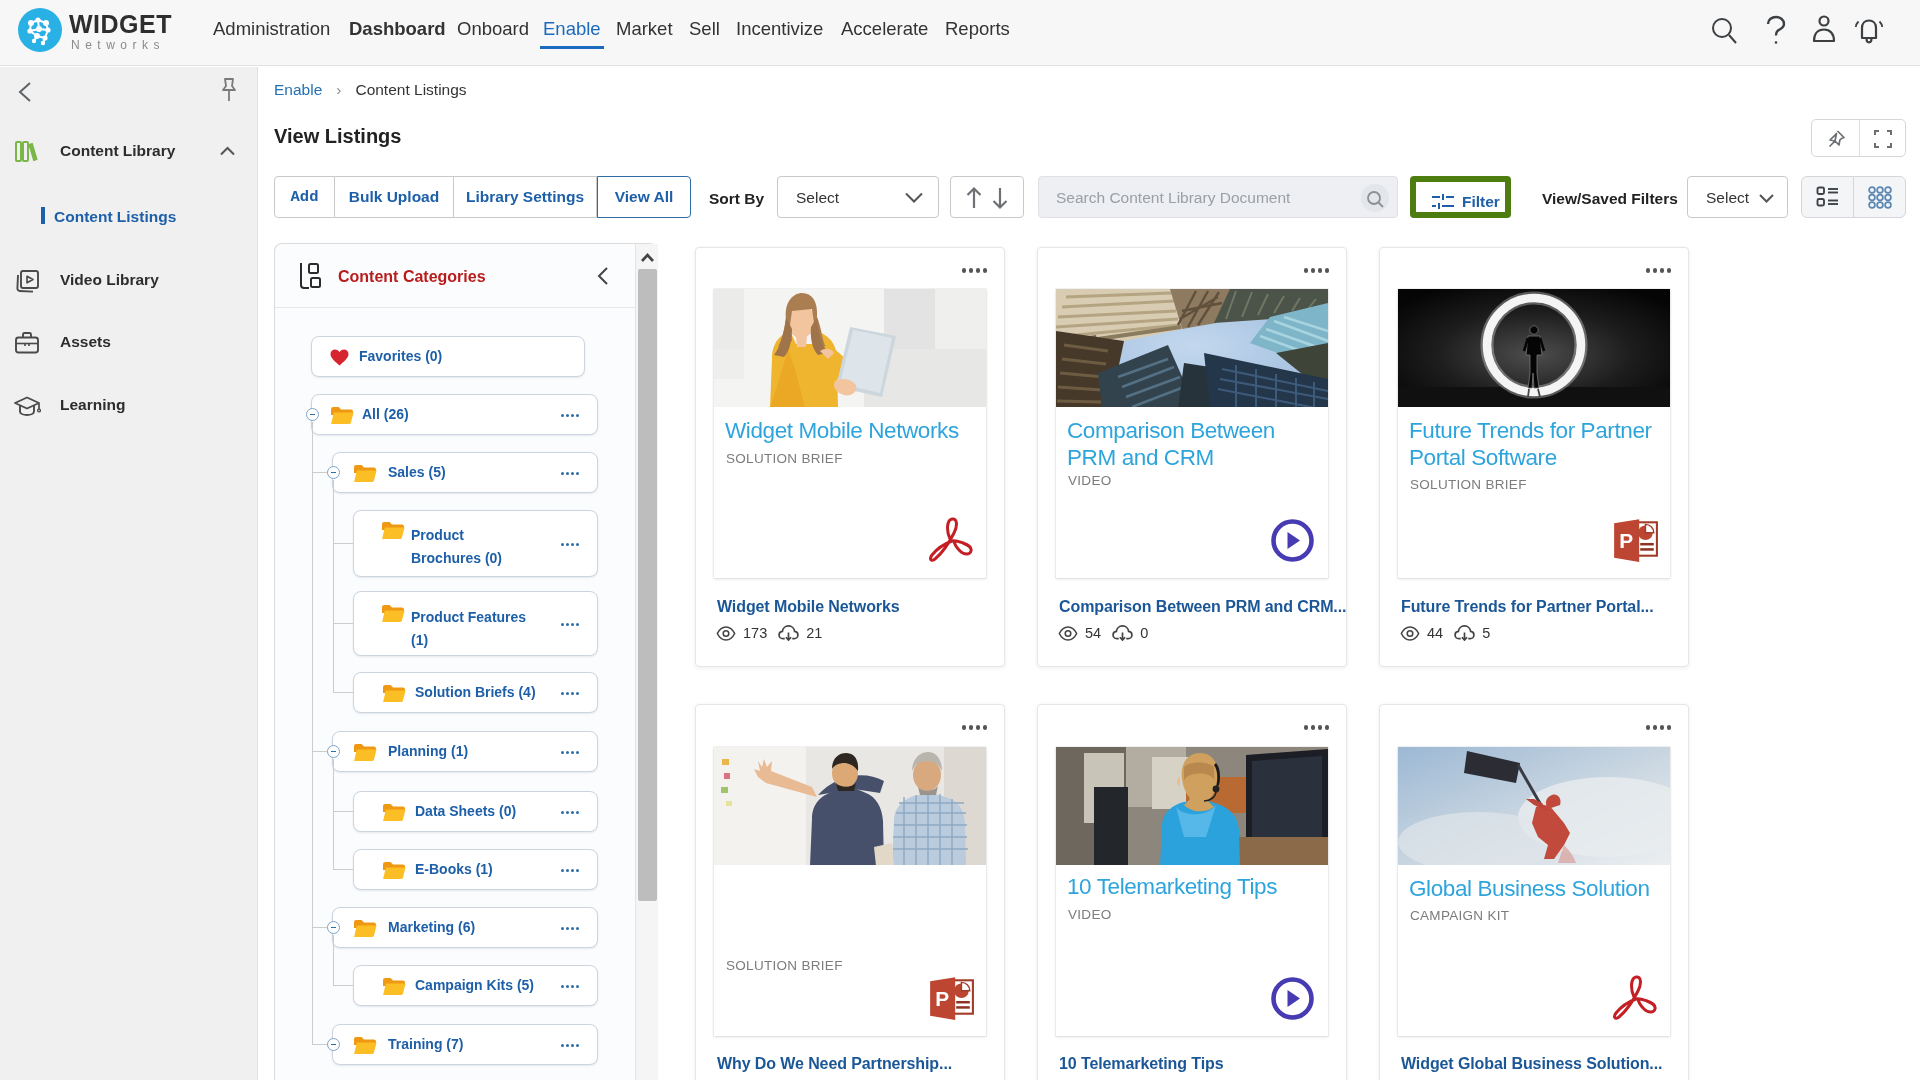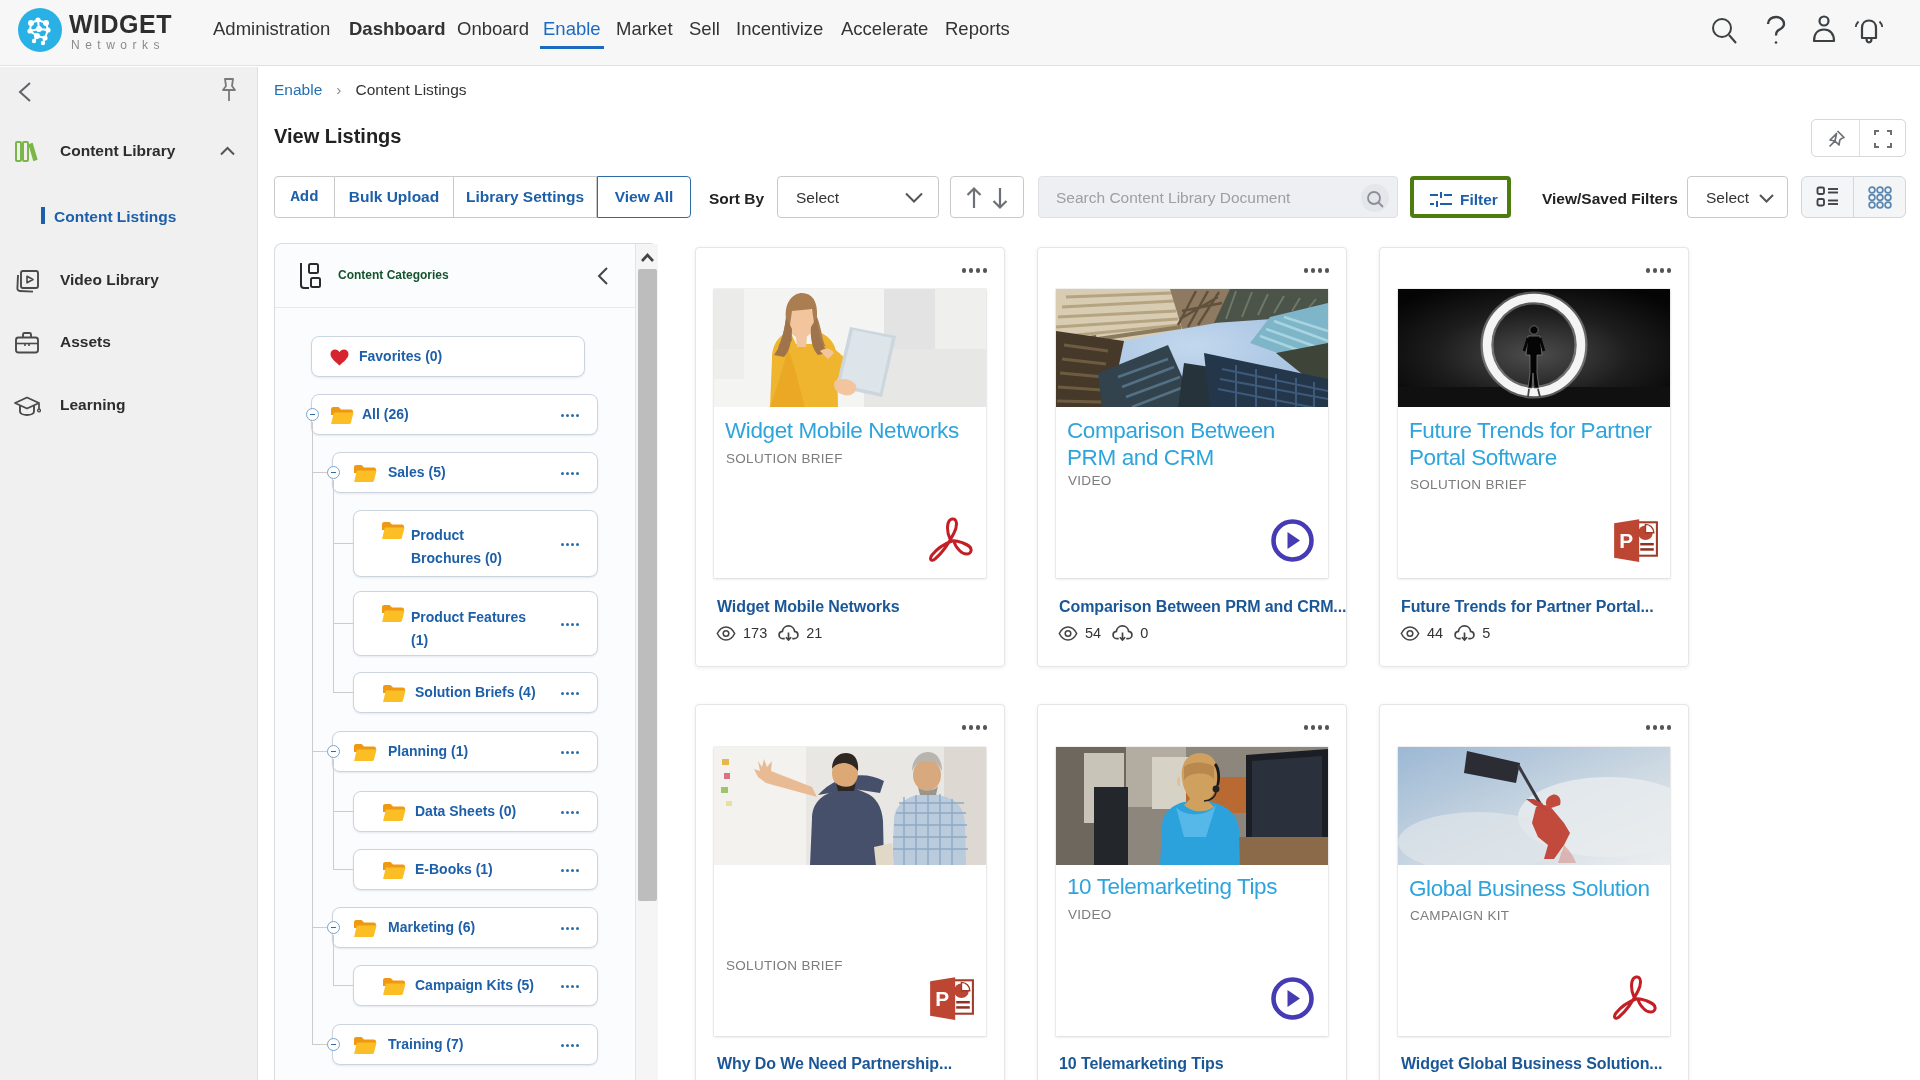--- a/index.html
+++ b/index.html
@@ -38,34 +38,34 @@
 #btngroup .b:first-child { border-left:1px solid #c9c9c9; border-radius:4px 0 0 4px;font-family:Liberation Mono, monospace; }
 #btngroup .b:last-child { border-radius:0 4px 4px 0; border:1.5px solid #2e6da4; }
 #sortby { position:absolute; left:709px; top:190px; font-size:15.5px; font-weight:bold; color:#222; }
 .sel { position:absolute; top:176px; height:42px; background:#fff; border:1px solid #c9c9c9; border-radius:4px; font-size:15.5px; color:#333; }
 #sel1 { left:777px; width:162px; }
 #sel1 .t { position:absolute; left:18px; top:12px; }
 #updown { position:absolute; left:950px; top:176px; width:74px; height:42px; background:#fff; border:1px solid #c9c9c9; border-radius:4px; }
 #search { position:absolute; left:1038px; top:176px; width:360px; height:42px; background:#edeff2; border:1px solid #dde1e6; border-radius:4px; }
 #search .ph { position:absolute; left:17px; top:12px; font-size:15.5px; color:#9aa0a6; }
 #search .mag { position:absolute; right:8px; top:7px; width:28px; height:28px; background:#e3e6ea; border-radius:50%; }
-#filterbtn { position:absolute; left:1410px; top:176px; width:101px; height:42px; background:#fff; border:4px solid #4d7c0f; border-radius:4px; }
+#filterbtn { position:absolute; left:1410px; top:176px; width:101px; height:42px; background:#fff; border:6px solid #4d7c0f; border-radius:4px; }
 #filterbtn .t { position:absolute; left:46px; top:11px; font-size:15.5px; font-weight:bold; color:#1d5fa8; }
 #vsf { position:absolute; left:1542px; top:190px; font-size:15.5px; font-weight:bold; color:#222; }
 #sel2 { left:1687px; width:101px; }
 #sel2 .t { position:absolute; left:18px; top:12px; }
 #toggle { position:absolute; left:1801px; top:176px; width:105px; height:42px; }
 #toggle .tb { position:absolute; top:0; width:53px; height:42px; background:#f3f5f7; border:1px solid #d3d7db; }
 #toggle .tb1 { left:0; border-radius:6px 0 0 6px; }
 #toggle .tb2 { left:52px; border-radius:0 6px 6px 0; }
 
 
 #catpanel { position:absolute; left:274px; top:243px; width:384px; height:837px; background:#fbfcfd; border:1px solid #dcdcdc; border-radius:8px 8px 0 0; border-bottom:none; }
 #catpanel .hdr { position:absolute; left:0; top:0; width:100%; height:64px; border-bottom:1px solid #e8e8e8; }
-#catpanel .hdr .t { position:absolute; left:63px; top:24px; font-size:12px; font-weight:bold; color:#14532d; }
+#catpanel .hdr .t { position:absolute; left:63px; top:24px; font-size:16px; font-weight:bold; color:#b91c1c; }
 #cattrack { position:absolute; left:360px; top:0px; width:23px; height:837px; background:#f5f5f5; border-left:1px solid #e5e5e5; }
 #catthumb { position:absolute; left:2px; top:25px; width:19px; height:632px; background:#bdbdbd; border-radius:2px; }
 .pill { position:absolute; background:#fff; border:1px solid #ccd5df; border-radius:8px; box-shadow:0 1px 2px rgba(120,140,160,.18); }
 .pill .txt { position:absolute; font-size:14px; font-weight:bold; color:#1d5fa8; white-space:nowrap; }
 .pill .dots { position:absolute; right:18px; display:flex; gap:1.6px; }
 .pill .dots i { width:3.4px; height:3.4px; background:#2e6da4; border-radius:50%; }
 .minus { position:absolute; width:13px; height:13px; background:#fff; border:1.3px solid #7fa3c6; border-radius:50%; z-index:3; }
 .minus:after { content:""; position:absolute; left:2.6px; top:4.8px; width:5.6px; height:1.7px; background:#2e6da4; }
 .tline { position:absolute; background:#ccc; z-index:1; }
 

